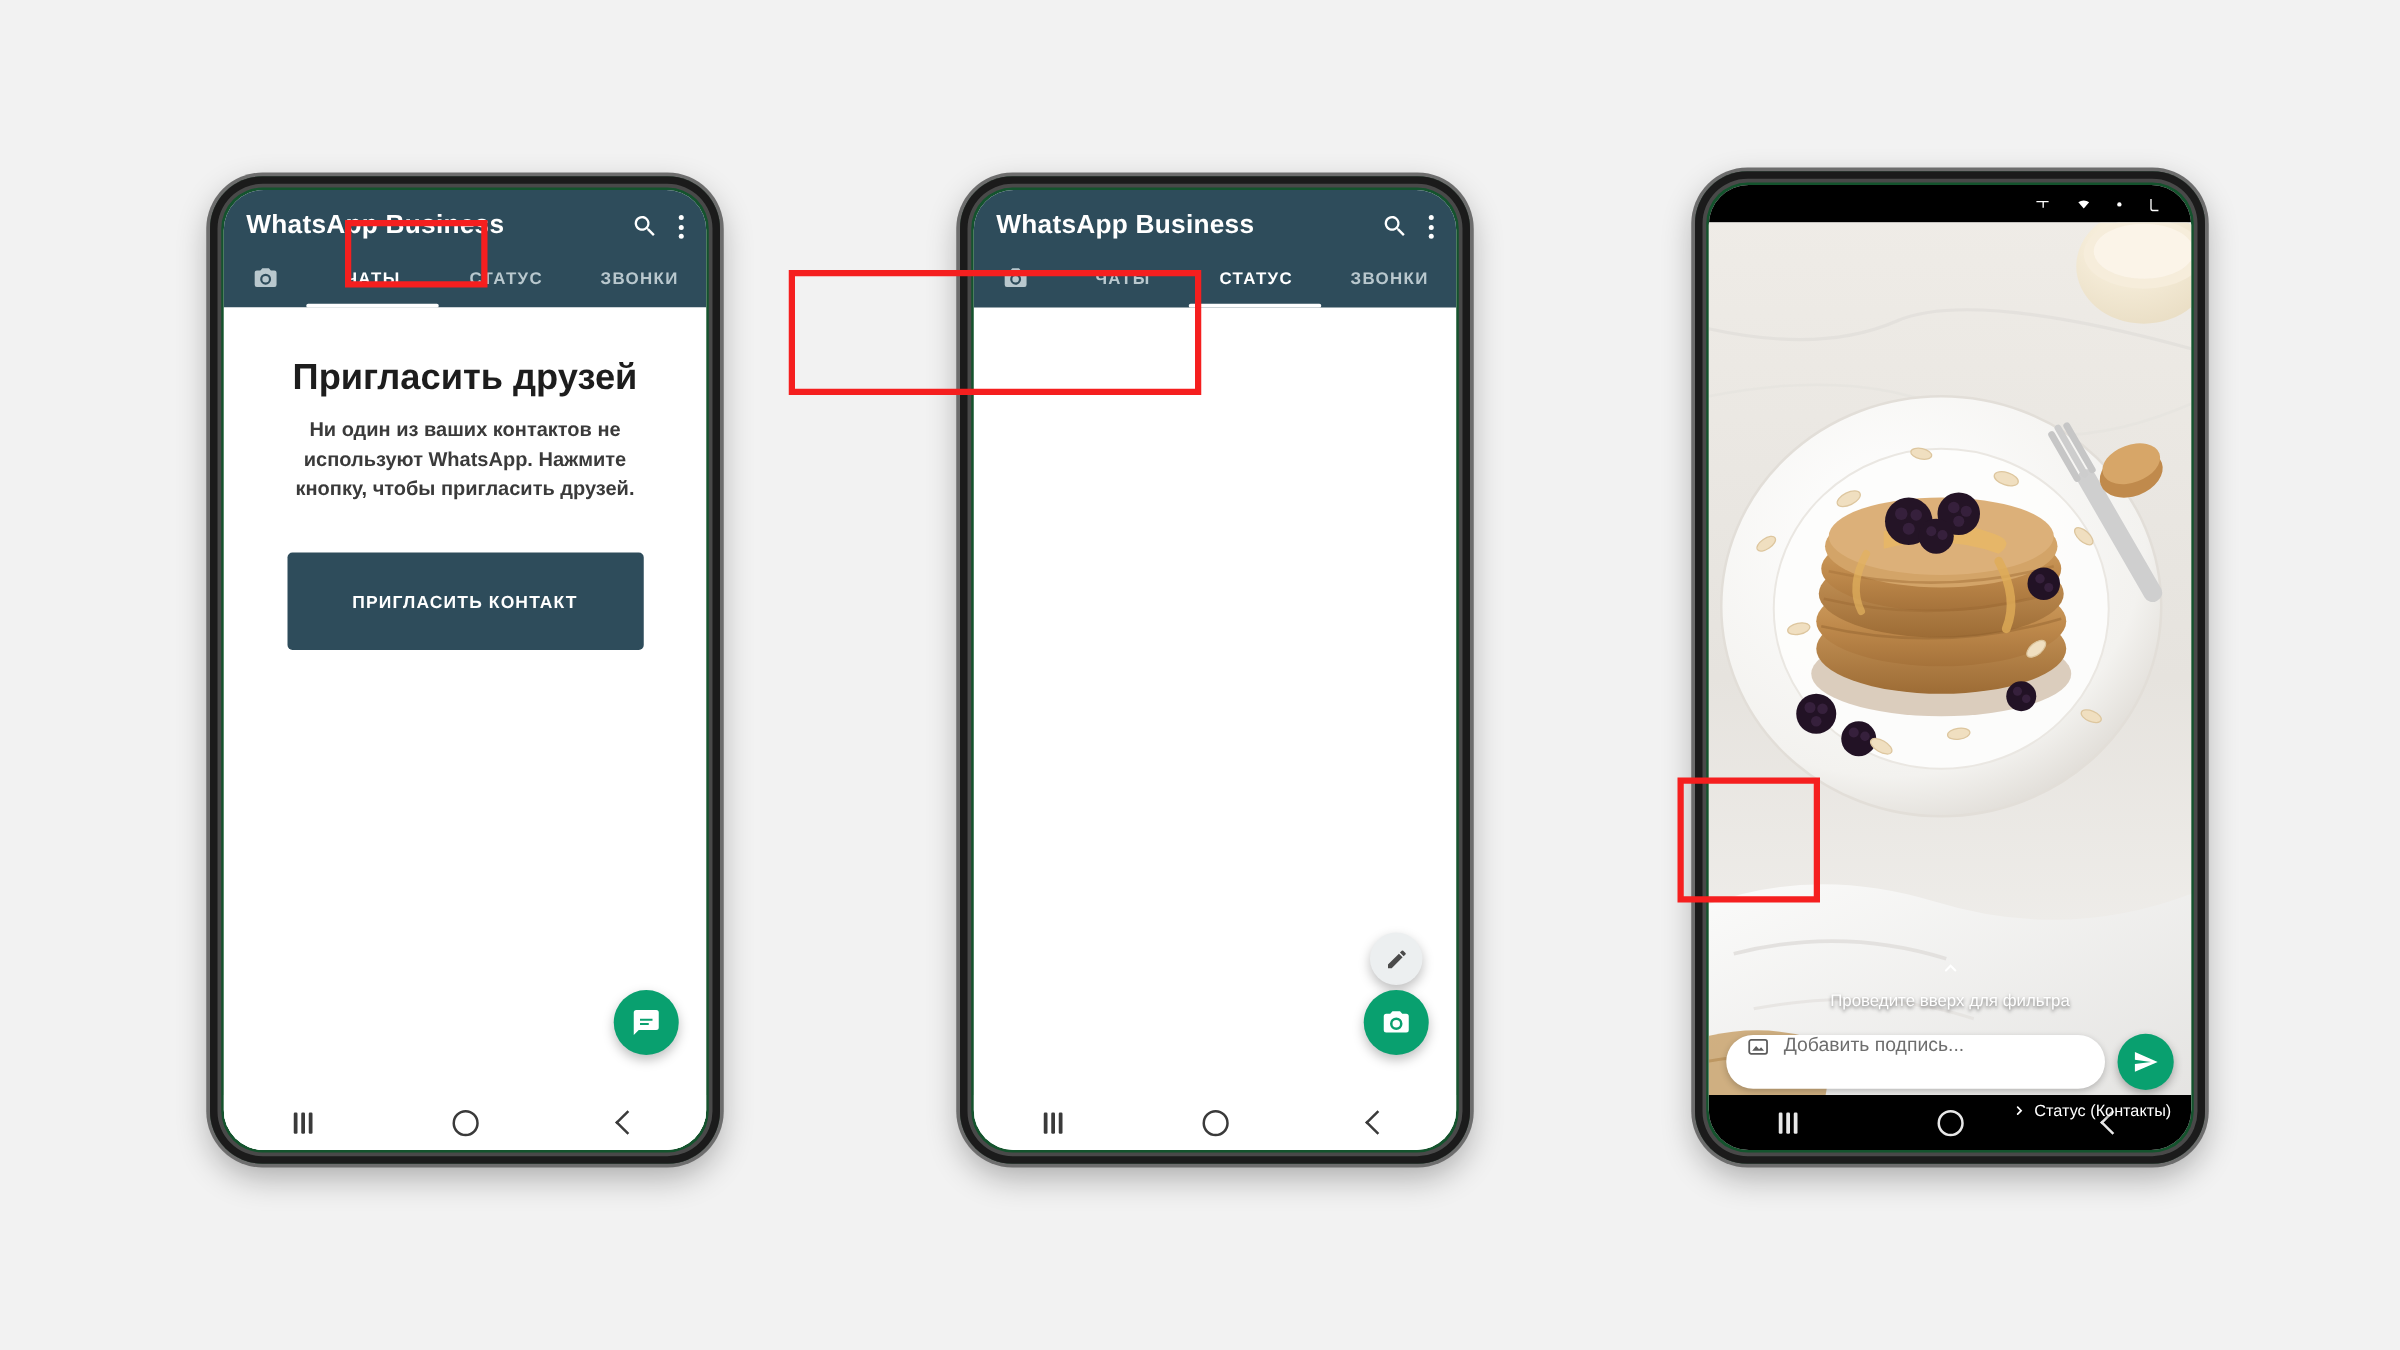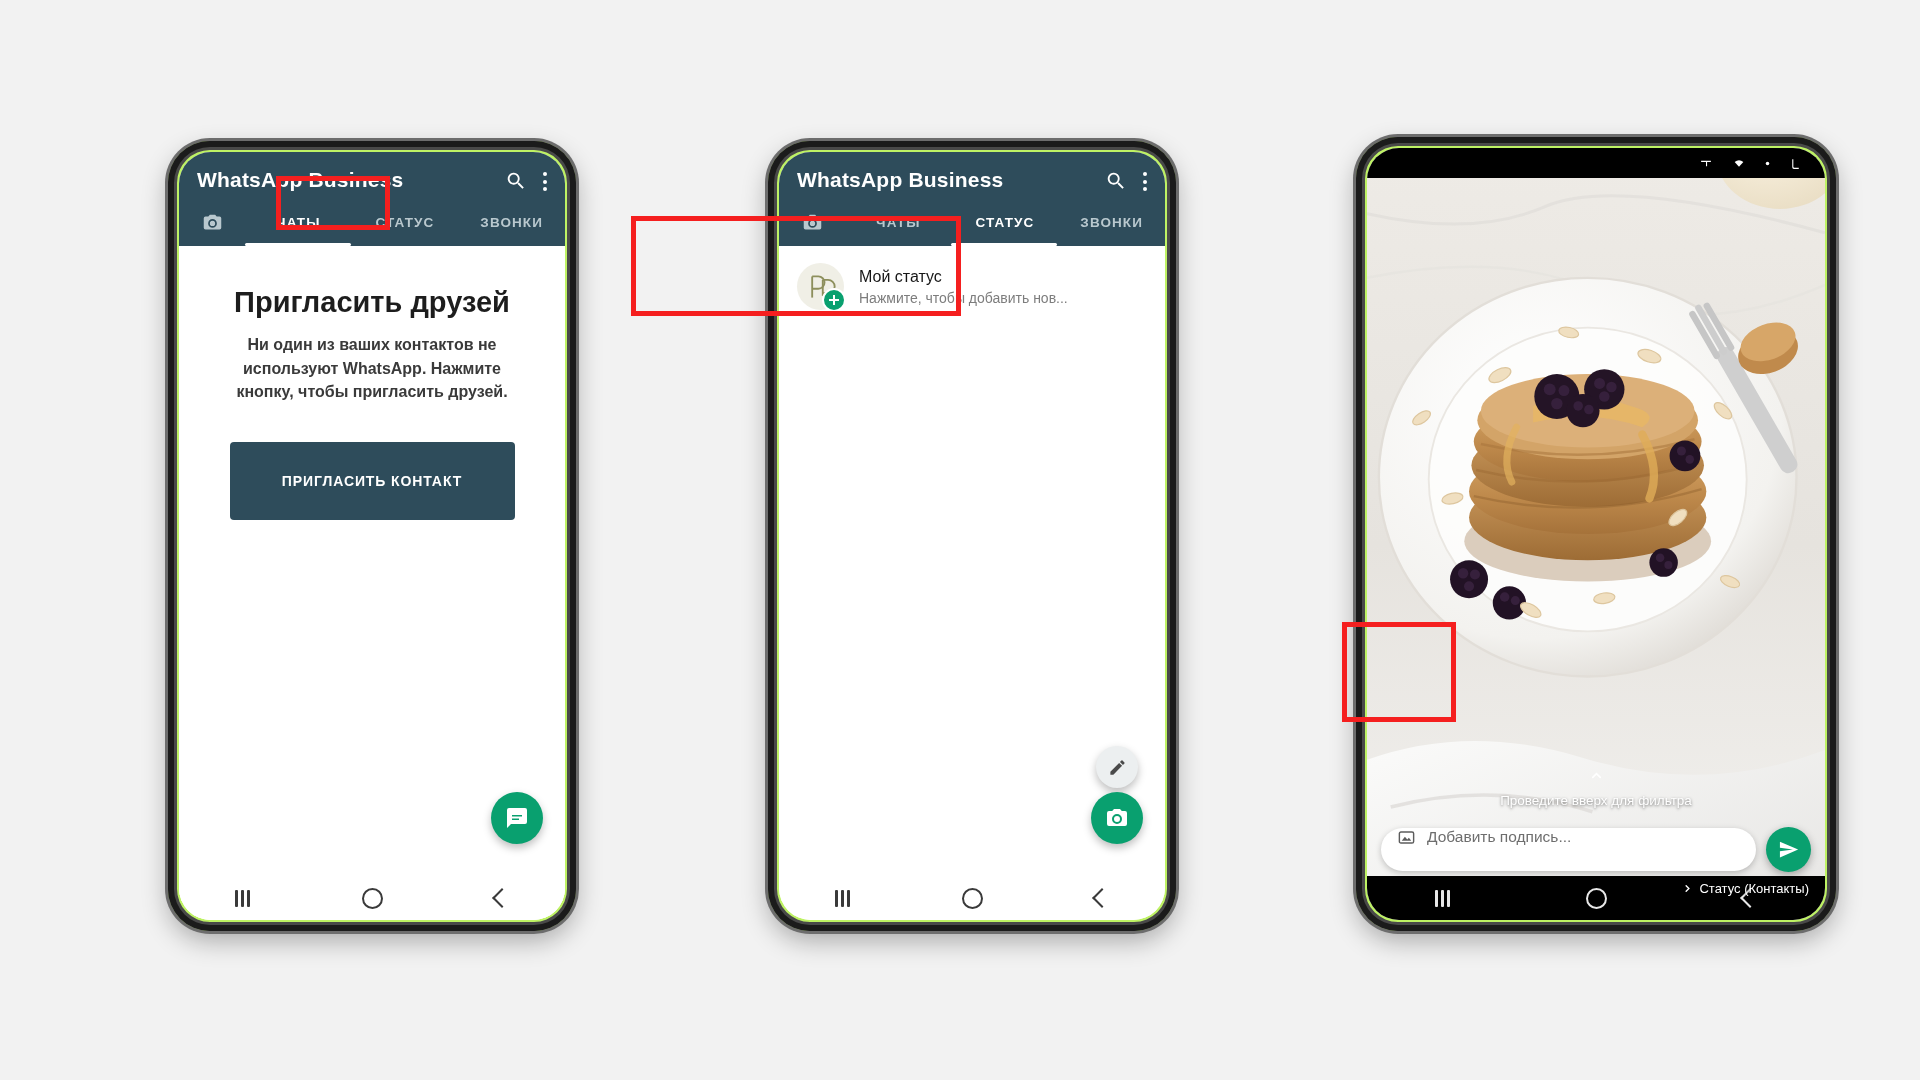--- a/index.html
+++ b/index.html
@@ -1,28 +1,28 @@
 <!DOCTYPE html>
 <html><head>
 <meta charset="utf-8">
 <style>
   html,body{margin:0;padding:0;}
   body{width:1920px;height:1080px;background:#f2f2f2;font-family:"Liberation Sans",sans-serif;overflow:hidden;position:relative;}
   .stage{position:absolute;inset:0;}
 
   
-  .phone{position:absolute;border-radius:42px;background:#bef264;
+  .phone{position:absolute;border-radius:42px;background:#14532d;
          box-shadow:0 0 0 3px #6d6d6d, 0 10px 26px rgba(0,0,0,.30);}
   .phone::after{content:"";position:absolute;inset:0;border-radius:42px;
          box-shadow:inset 0 0 0 6px #1b1b1b, inset 0 0 0 9px #494949;pointer-events:none;}
   .screen{position:absolute;left:11px;top:11px;right:11px;bottom:11px;border-radius:32px;overflow:hidden;background:#fff;}
 
   #p1{left:168px;top:141px;width:408px;height:790px;}
   #p2{left:768px;top:141px;width:408px;height:790px;}
-  #p3{left:1356px;top:137px;width:480px;height:794px;}
+  #p3{left:1356px;top:137px;width:408px;height:794px;}
 
   
   .appbar{background:#2e4c5b;color:#fff;}
   .appbar-title{font-size:21px;font-weight:bold;padding:16px 0 0 18px;letter-spacing:.2px;}
   .appbar-top{display:flex;align-items:flex-start;justify-content:space-between;}
   .appbar-icons{display:flex;align-items:center;gap:16px;padding:18px 18px 0 0;}
   .ic{width:22px;height:22px;display:block;fill:#fff;}
   .dots{display:flex;flex-direction:column;gap:3.5px;align-items:center;padding-top:1px;}
   .dots i{width:4px;height:4px;border-radius:50%;background:#fff;display:block;}
 
@@ -190,37 +190,20 @@
           <div class="tab active">
             <span>СТАТУС</span>
           </div>
           <div class="tab">
             <span>ЗВОНКИ</span>
           </div>
           <div class="tab-underline" style="left:172px;width:106px;"></div>
         </div>
       </div>
 
-      <div class="status-row">
-        <div class="avatar-wrap">
-          <div class="avatar">
-            <svg width="30" height="30" viewBox="0 0 34 34" fill="none" stroke="#8d8f5c" stroke-width="2.1">
-              <path d="M7 5v24"></path>
-                <path d="M7 5h7a7 7 0 010 14H7"></path>
-                <path d="M19 9v18"></path>
-                <path d="M19 9h6a7.5 7.5 0 010 15h-6"></path>
-            </svg>
-          </div>
-          <div class="badge-plus"></div>
-        </div>
-        <div style="min-width:0;">
-          <div class="status-title">Мой статус</div>
-          <div class="status-sub">Нажмите, чтобы добавить нов...</div>
-        </div>
-      </div>
 
       <div class="fab fab-light" style="width:42px;height:42px;right:27px;bottom:132px;">
         <svg width="19" height="19" viewBox="0 0 24 24" fill="#4a4a4a">
             <path d="M3 17.25V21h3.75L17.8 9.94l-3.75-3.75L3 17.25zM20.7 7.04a1 1 0 000-1.41l-2.34-2.34a1 1 0 00-1.41 0l-1.83 1.83 3.75 3.75 1.83-1.83z"></path>
           </svg>
       </div>
 
       <div class="fab fab-green" style="width:52px;height:52px;right:22px;bottom:76px;">
         <svg width="24" height="24" viewBox="0 0 24 24" fill="#fff">
             <path d="M9 3l-1.8 2H4a2 2 0 00-2 2v11a2 2 0 002 2h16a2 2 0 002-2V7a2 2 0 00-2-2h-3.2L15 3H9zm3 5a5 5 0 110 10 5 5 0 010-10zm0 2a3 3 0 100 6 3 3 0 000-6z"></path>

